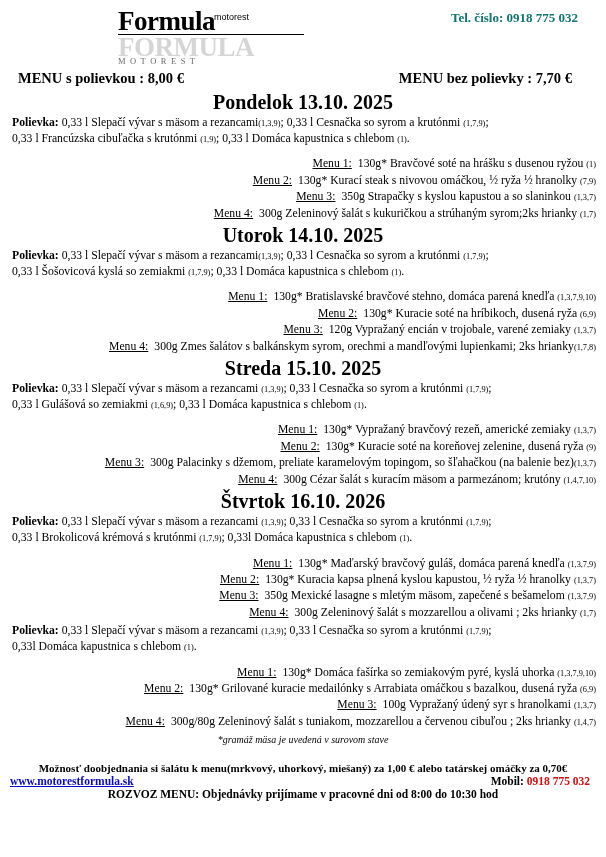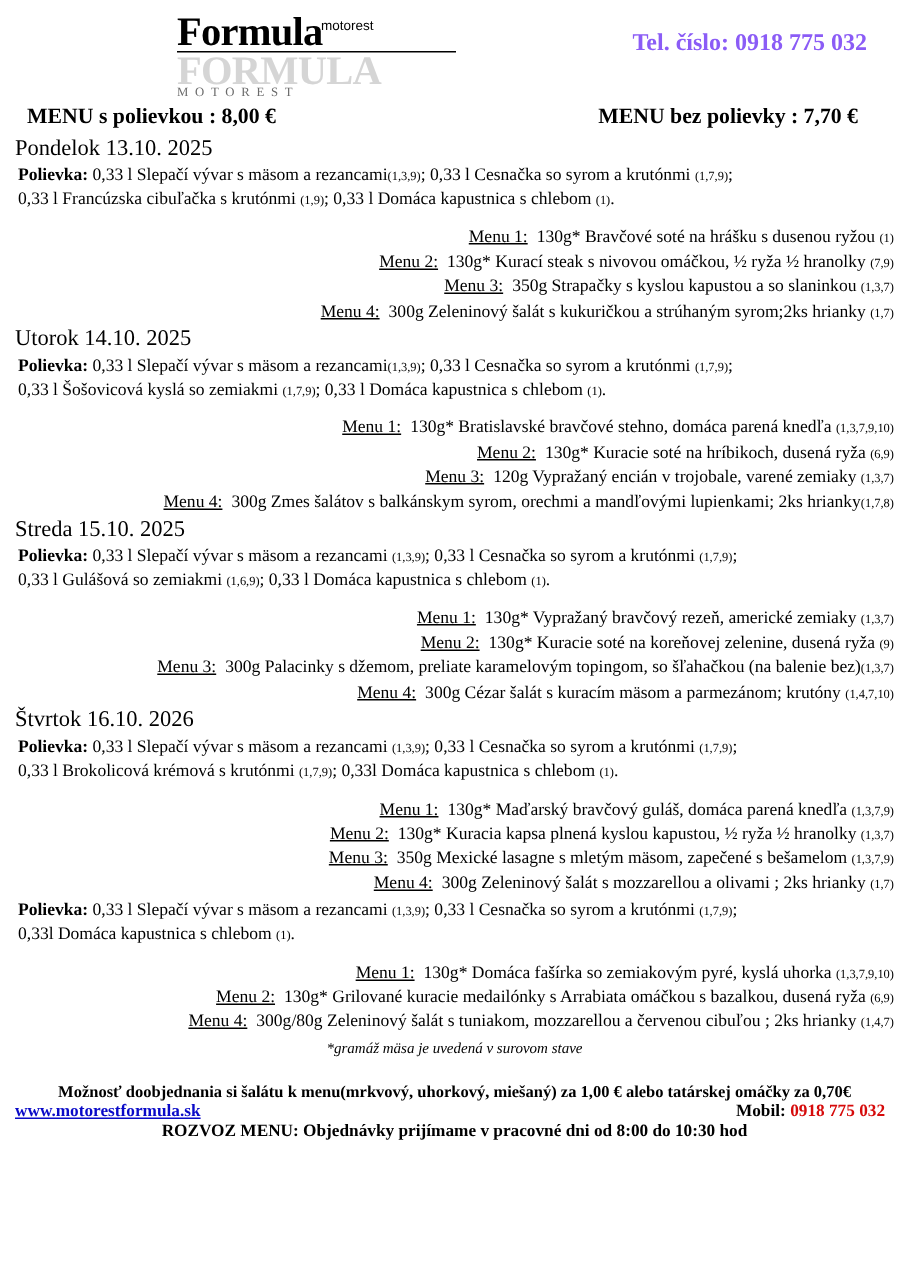--- a/index.html
+++ b/index.html
@@ -42,42 +42,42 @@
   .logo-sub {
     position: absolute;
     left: 0; top: 46px;
     font-size: 8.5px;
     letter-spacing: 1.2px;
     color: #6b6b6b;
   }
   .logo-rule { position: absolute; left: 0; top: 24px; width: 186px; height: 1px; background: #000; }
   .phone {
     position: absolute;
-    right: 18px; top: 14px;
-    font-weight: bold;
-    font-size: 16px;
-    color: #8b5cf6;
+    right: 18px; top: 4px;
+    font-weight: bold;
+    font-size: 13px;
+    color: #0f766e;
   }
 
   
   .price-row {
     display: flex;
     justify-content: space-between;
     padding: 6px 14px 2px 8px;
     font-weight: bold;
     font-size: 14.5px;
   }
   .price-row .right { margin-right: 10px; }
 
   
   .day { margin-top: 2px; }
   .day-title {
-    text-align: left;
-    font-weight: normal;
-    font-size: 15px;
+    text-align: center;
+    font-weight: bold;
+    font-size: 20px;
     margin: 2px 0 1px 0;
   }
   .soup {
     font-size: 11.7px;
     line-height: 15.2px;
     padding: 0 2px 0 2px;
   }
   .soup b { font-weight: bold; }
   .sml { font-size: 8.3px; }
 
@@ -186,20 +186,21 @@
           <div class="course"><span class="lbl">Menu 3:</span><span class="gap"></span><span>350g   Mexické lasagne s mletým mäsom, zapečené s bešamelom <span class="sml">(1,3,7,9)</span></span></div>
           <div class="course"><span class="lbl">Menu 4:</span><span class="gap"></span><span>300g   Zeleninový šalát s mozzarellou a olivami ; 2ks hrianky <span class="sml">(1,7)</span></span></div>
         </div>
       </div>
       <div class="day">
         <div class="soup"><b>Polievka:</b> 0,33 l  Slepačí vývar s mäsom a rezancami <span class="sml">(1,3,9)</span>; 0,33 l Cesnačka so syrom a krutónmi <span class="sml">(1,7,9)</span>;</div>
         <div class="soup">0,33l  Domáca kapustnica s chlebom <span class="sml">(1)</span>.</div>
         <div class="courses">
           <div class="course"><span class="lbl">Menu 1:</span><span class="gap"></span><span>130g*  Domáca fašírka so zemiakovým pyré, kyslá uhorka <span class="sml">(1,3,7,9,10)</span></span></div>
           <div class="course"><span class="lbl">Menu 2:</span><span class="gap"></span><span>130g*  Grilované kuracie medailónky s Arrabiata omáčkou s bazalkou, dusená ryža <span class="sml">(6,9)</span></span></div>
+          <div class="course"><span class="lbl">Menu 3:</span><span class="gap"></span><span>100g     Vypražaný údený syr s hranolkami <span class="sml">(1,3,7)</span></span></div>
           <div class="course"><span class="lbl">Menu 4:</span><span class="gap"></span><span>300g/80g Zeleninový šalát s tuniakom, mozzarellou  a červenou cibuľou ; 2ks hrianky <span class="sml">(1,4,7)</span></span></div>
         </div>
       </div>
     </div>
 
   <div class="footer">
     <div class="star-note">*gramáž mäsa je uvedená v surovom stave</div>
     <div class="foot-bold">Možnosť doobjednania si šalátu k menu(mrkvový, uhorkový, miešaný) za 1,00 € alebo tatárskej omáčky za 0,70€</div>
     <div class="foot-row">
       <span class="web">www.motorestformula.sk</span>

